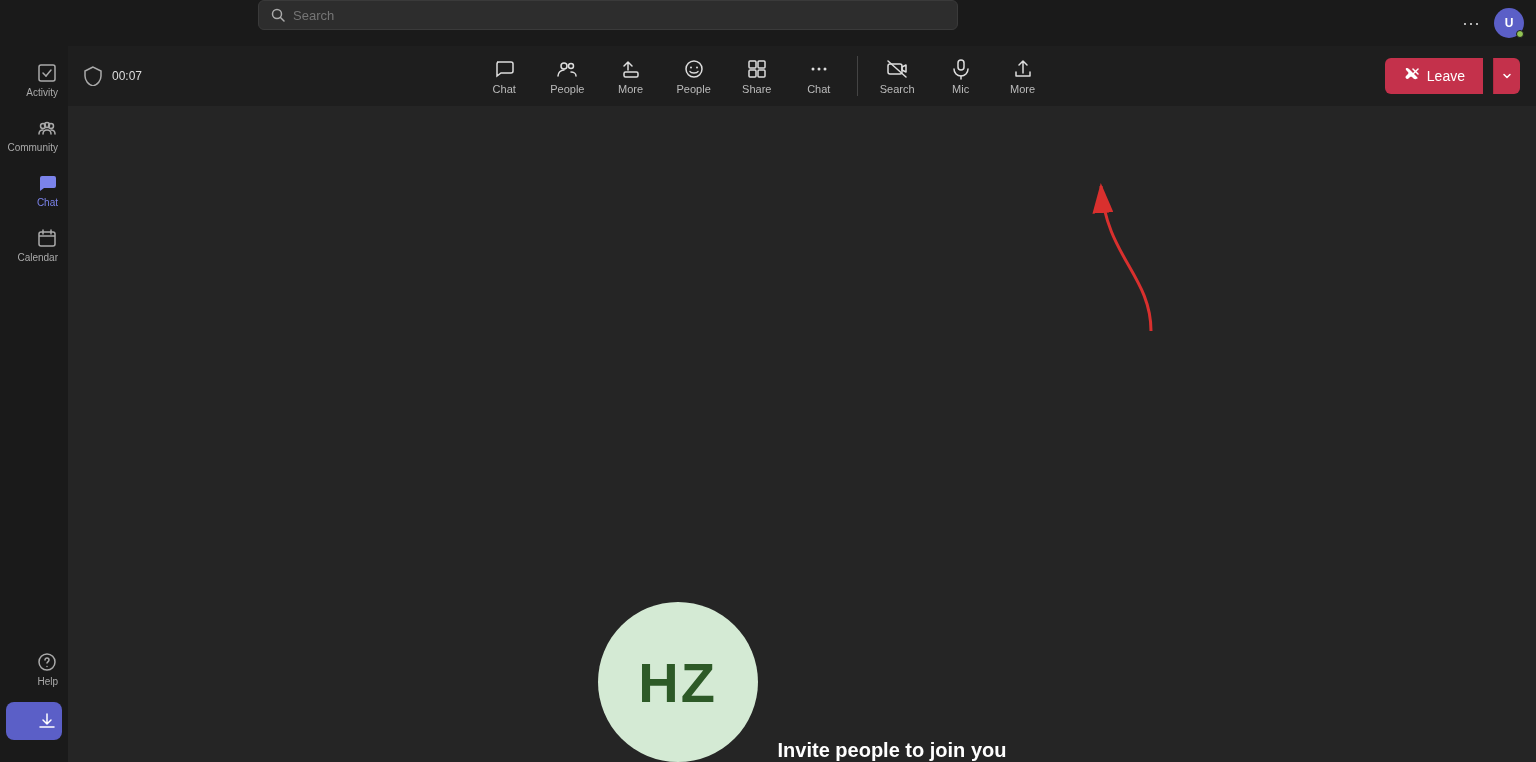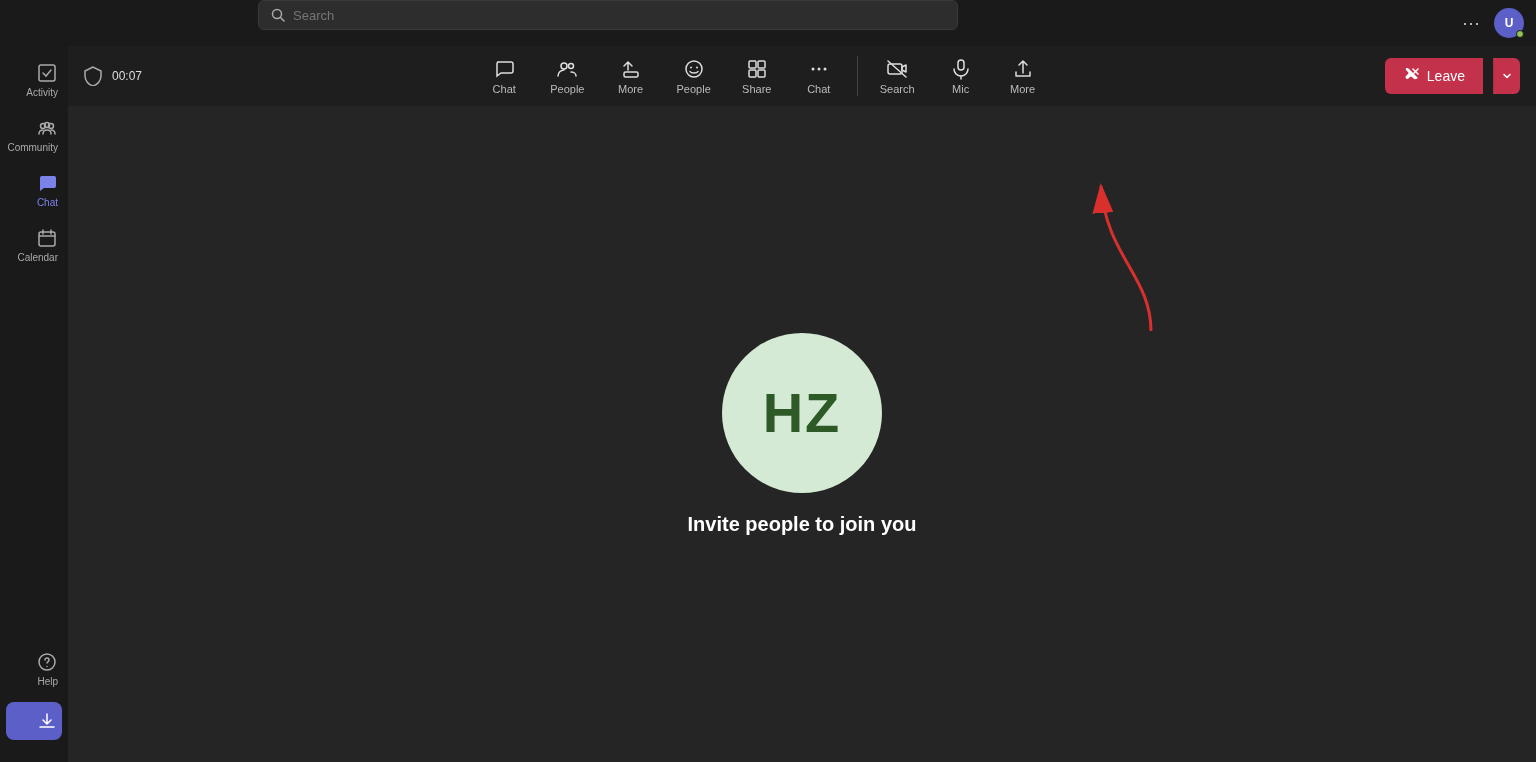--- a/index.html
+++ b/index.html
@@ -226,23 +226,23 @@
       border-left: 1px solid #b02a42;
       height: 36px;
       display: flex;
       align-items: center;
     }
 
     
     .call-content {
       flex: 1;
       display: flex;
-      align-items: center;
+      align-items: flex-end;
       justify-content: center;
-      flex-direction: column;
+      flex-direction: row;
       gap: 20px;
       position: relative;
     }
     .participant-avatar {
       width: 160px;
       height: 160px;
       border-radius: 50%;
       background: #d4ead4;
       display: flex;
       align-items: center;

